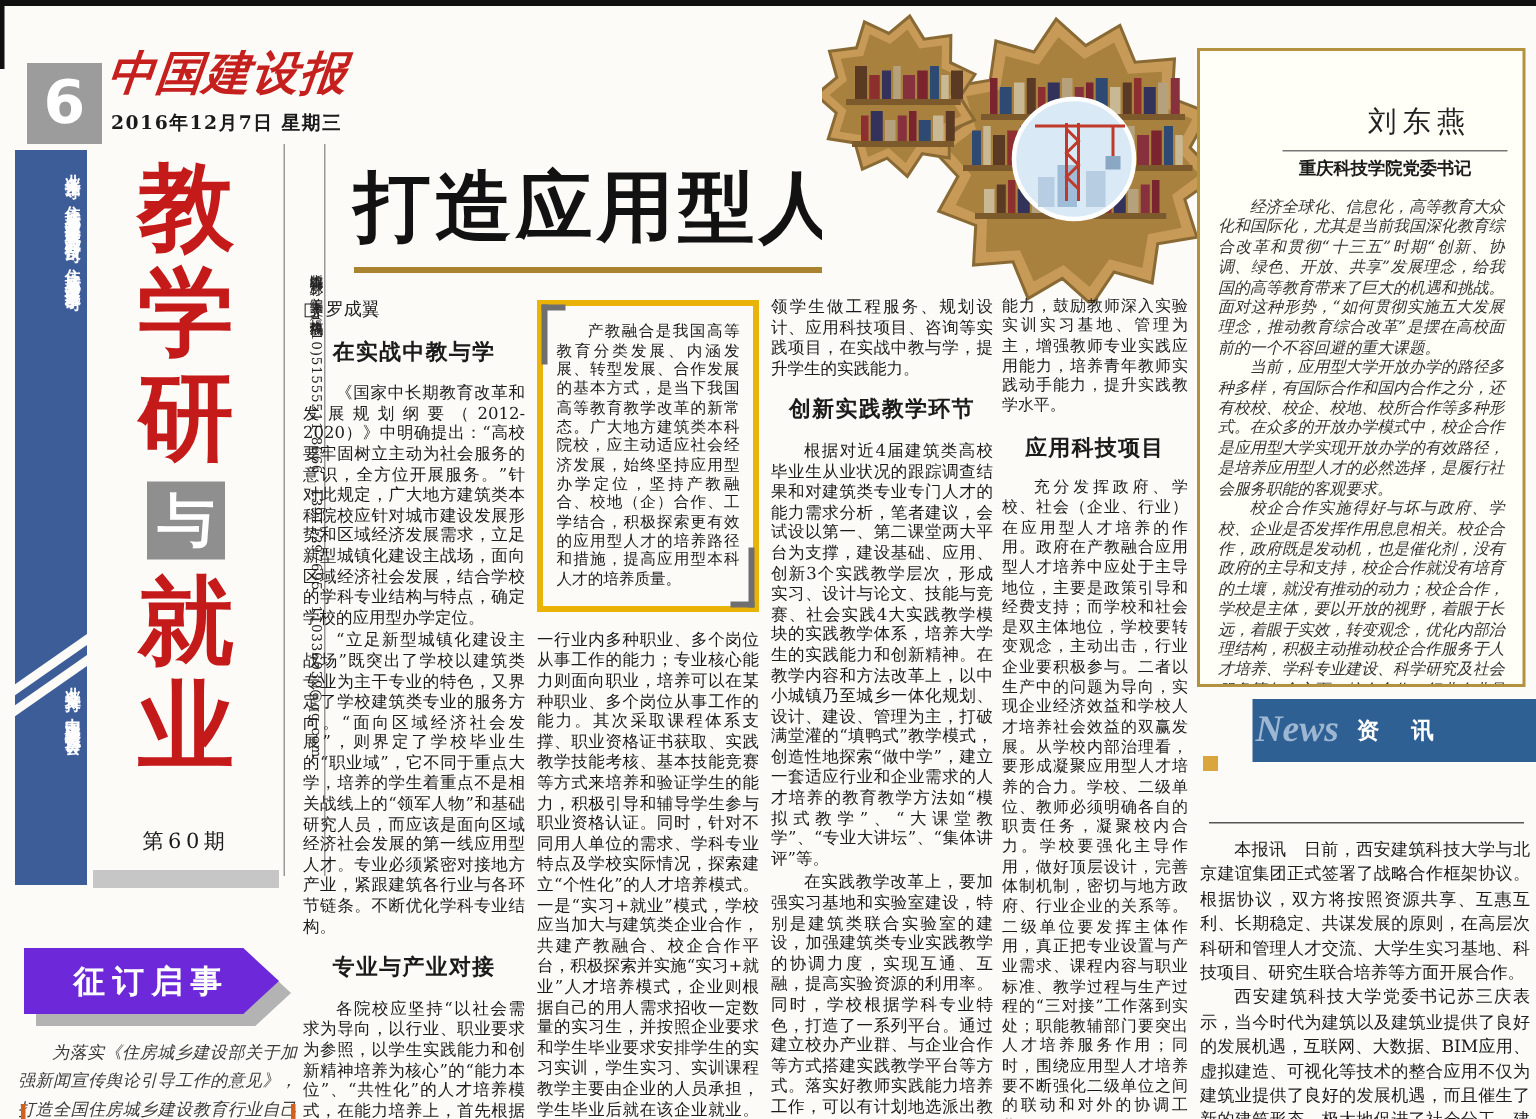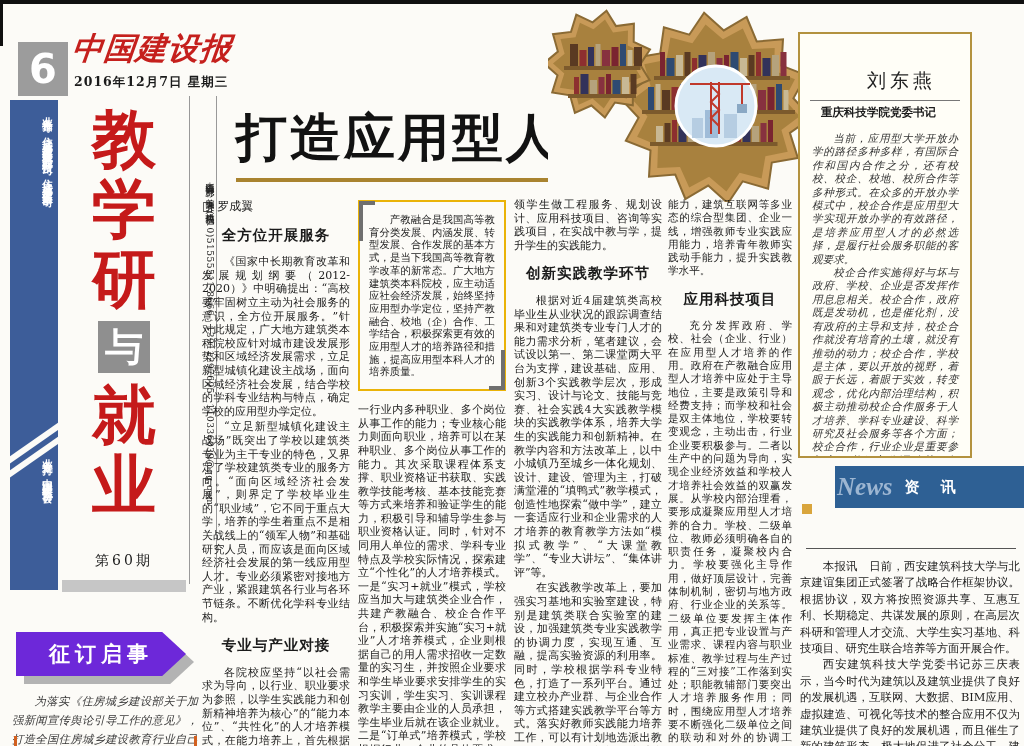--- a/index.html
+++ b/index.html
@@ -48,29 +48,29 @@
   .col{position:absolute;top:194px;height:552px;overflow:hidden;font-size:11px;line-height:13.6px;
        text-align:justify;color:#1b1b1b;}
   .col1{left:202px;width:148px;} .col2{left:358px;width:148px;} .col3{left:514px;width:148px;}
   .col4{left:668px;width:124px;font-size:10.6px;line-height:13.3px;}
   .col p{margin:0 0 2px;text-indent:2em;}
   .col p.noind{text-indent:0;}
   .aut{font-size:12px;margin:2px 0 14px;}
   .colh{font-family:"DejaVu Sans",sans-serif;font-size:14.5px;font-weight:600;text-align:center;
         margin:15px 0 13px;letter-spacing:1px;}
   .qbox{position:relative;margin:2px 0 12px;padding:11px 9px;font-size:10.4px;line-height:12.7px;
-        border:2px solid #eab308;}
+        border:4px solid #eab308;}
   .qbox::before{content:'';position:absolute;left:-1px;top:-1px;width:12px;height:36px;
         border-left:4px solid #6f6f6f;border-top:4px solid #6f6f6f;}
   .qbox::after{content:'';position:absolute;right:-1px;bottom:-1px;width:12px;height:36px;
         border-right:4px solid #6f6f6f;border-bottom:4px solid #6f6f6f;}
   .qbox p{margin:0;text-indent:2em;}
 
   
-  .authbox{position:absolute;left:798px;top:28px;width:174px;height:426px;border:2px solid #b3923f;
+  .authbox{position:absolute;left:798px;top:28px;width:219px;height:426px;border:2px solid #b3923f;
            background:#fffef7;box-sizing:border-box;overflow:hidden;}
   .auth-name{margin-top:34px;text-align:right;padding-right:34px;font-size:19px;letter-spacing:4px;
              font-family:"DejaVu Sans",sans-serif;color:#222;}
   .auth-rule{width:150px;margin:6px 10px 4px auto;border-top:1px solid #777;}
   .auth-affil{text-align:right;padding-right:34px;font-size:11.5px;font-weight:bold;
               font-family:"DejaVu Sans",sans-serif;}
   .auth-body{margin-top:12px;padding:0 12px;font-size:10.6px;line-height:13.4px;font-style:italic;
              text-align:justify;color:#333;}
   .auth-body p{margin:0;text-indent:2em;}
   .authlogo{position:absolute;left:782px;top:10px;display:flex;align-items:flex-start;z-index:5;}
@@ -229,21 +229,21 @@
         <path d="M163,80 L171,88 L163,96 L171,104 L163,112 L171,120"></path>
         <line x1="142" y1="78" x2="202" y2="78"></line>
         <line x1="194" y1="78" x2="194" y2="98"></line>
       </g>
       <rect x="189" y="98" width="10" height="9" fill="#8aa8c4"></rect>
     </svg>
   </div>
 
   <div class="col col1">
     <div class="aut">□ 罗成翼</div>
-    <div class="colh">全方位开展服务</div>
+    <div class="colh">在实战中教与学</div>
     <p>《国家中长期教育改革和发展规划纲要（2012-2020）》中明确提出：“高校要牢固树立主动为社会服务的意识，全方位开展服务。”针对此规定，广大地方建筑类本科院校应针对城市建设发展形势和区域经济发展需求，立足新型城镇化建设主战场，面向区域经济社会发展，结合学校的学科专业结构与特点，确定学校的应用型办学定位。</p>
     <p>“立足新型城镇化建设主战场”既突出了学校以建筑类专业为主干专业的特色，又界定了学校建筑类专业的服务方向。“面向区域经济社会发展”，则界定了学校毕业生的“职业域”，它不同于重点大学，培养的学生着重点不是相关战线上的“领军人物”和基础研究人员，而应该是面向区域经济社会发展的第一线应用型人才。专业必须紧密对接地方产业，紧跟建筑各行业与各环节链条。不断优化学科专业结构。</p>
     <div class="colh">专业与产业对接</div>
     <p>各院校应坚持“以社会需求为导向，以行业、职业要求为参照，以学生实践能力和创新精神培养为核心”的“能力本位”、“共性化”的人才培养模式，在能力培养上，首先根据社会经济发展的要求和行业、职业的需求，明确每个专业基本技能和专业能力，专业基本能力面向行业，培养在某</p>
   </div>
 
   <div class="col col2">
     <div class="qbox">
       <p>产教融合是我国高等教育分类发展、内涵发展、转型发展、合作发展的基本方式，是当下我国高等教育教学改革的新常态。广大地方建筑类本科院校，应主动适应社会经济发展，始终坚持应用型办学定位，坚持产教融合、校地（企）合作、工学结合，积极探索更有效的应用型人才的培养路径和措施，提高应用型本科人才的培养质量。</p>
     </div>
@@ -251,31 +251,32 @@
   </div>
 
   <div class="col col3">
     <p class="noind">领学生做工程服务、规划设计、应用科技项目、咨询等实践项目，在实战中教与学，提升学生的实践能力。</p>
     <div class="colh">创新实践教学环节</div>
     <p>根据对近4届建筑类高校毕业生从业状况的跟踪调查结果和对建筑类专业专门人才的能力需求分析，笔者建议，会试设以第一、第二课堂两大平台为支撑，建设基础、应用、创新3个实践教学层次，形成实习、设计与论文、技能与竞赛、社会实践4大实践教学模块的实践教学体系，培养大学生的实践能力和创新精神。在教学内容和方法改革上，以中小城镇乃至城乡一体化规划、设计、建设、管理为主，打破满堂灌的“填鸭式”教学模式，创造性地探索“做中学”，建立一套适应行业和企业需求的人才培养的教育教学方法如“模拟式教学”、“大课堂教学”、“专业大讲坛”、“集体讲评”等。</p>
     <p>在实践教学改革上，要加强实习基地和实验室建设，特别是建筑类联合实验室的建设，加强建筑类专业实践教学的协调力度，实现互通、互融，提高实验资源的利用率。同时，学校根据学科专业特色，打造了一系列平台。通过建立校办产业群、与企业合作等方式搭建实践教学平台等方式。落实好教师实践能力培养工作，可以有计划地选派出教师到企业、行业部门等接受培养培训、挂职工作和实践锻炼，鼓励教师参加职（执）业技术资格考试和提升教师实践</p>
   </div>
 
   <div class="col col4">
-    <p class="noind">能力，建筑互联网等多业态的综合型集团、企业一线，增强教师专业实践应用能力，培养青年教师实践动手能力，提升实践教学水平。</p>
+    <p class="noind">能力，鼓励教师深入实验实训实习基地、管理为主，增强教师专业实践应用能力，培养青年教师实践动手能力，提升实践教学水平。</p>
     <div class="colh">应用科技项目</div>
     <p>充分发挥政府、学校、社会（企业、行业）在应用型人才培养的作用。政府在产教融合应用型人才培养中应处于主导地位，主要是政策引导和经费支持；而学校和社会是双主体地位，学校要转变观念，主动出击，行业企业要积极参与。二者以生产中的问题为导向，实现企业经济效益和学校人才培养社会效益的双赢发展。从学校内部治理看，要形成凝聚应用型人才培养的合力。学校、二级单位、教师必须明确各自的职责任务，凝聚校内合力。学校要强化主导作用，做好顶层设计，完善体制机制，密切与地方政府、行业企业的关系等。二级单位要发挥主体作用，真正把专业设置与产业需求、课程内容与职业标准、教学过程与生产过程的“三对接”工作落到实处；职能教辅部门要突出人才培养服务作用；同时，围绕应用型人才培养要不断强化二级单位之间的联动和对外的协调工作。</p>
 
   </div>
 
   <div class="authbox">
     <div class="auth-name">刘东燕</div>
     <div class="auth-rule"></div>
     <div class="auth-affil">重庆科技学院党委书记</div>
     <div class="auth-body">
+      <p>经济全球化、信息化，高等教育大众化和国际化，尤其是当前我国深化教育综合改革和贯彻“十三五”时期“创新、协调、绿色、开放、共享”发展理念，给我国的高等教育带来了巨大的机遇和挑战。面对这种形势，“如何贯彻实施五大发展理念，推动教育综合改革”是摆在高校面前的一个不容回避的重大课题。</p>
       <p>当前，应用型大学开放办学的路径多种多样，有国际合作和国内合作之分，还有校校、校企、校地、校所合作等多种形式。在众多的开放办学模式中，校企合作是应用型大学实现开放办学的有效路径，是培养应用型人才的必然选择，是履行社会服务职能的客观要求。</p>
       <p>校企合作实施得好与坏与政府、学校、企业是否发挥作用息息相关。校企合作，政府既是发动机，也是催化剂，没有政府的主导和支持，校企合作就没有培育的土壤，就没有推动的动力；校企合作，学校是主体，要以开放的视野，着眼于长远，着眼于实效，转变观念，优化内部治理结构，积极主动推动校企合作服务于人才培养、学科专业建设、科学研究及社会服务等各个方面；校企合作，行业企业是重要参与方，必须充分调动其积极性，否则校企合作就会流于形式。因此，国家相关部门应制定出台相关文件，通过减免税等方式，鼓励行业企业积极主动地参与到校企合作中来。三者所发挥的作用应是相辅相成的，缺一不可。只有政府、学院、企业三方发挥合力，通过校企合作，深入推进开放办学才能取得实效。</p>
     </div>
   </div>
 
   <div class="newsbar">
     <span class="n-brand">News</span>
     <span class="n-label">资 讯</span>
   </div>
   <div class="n-bullet"></div>

